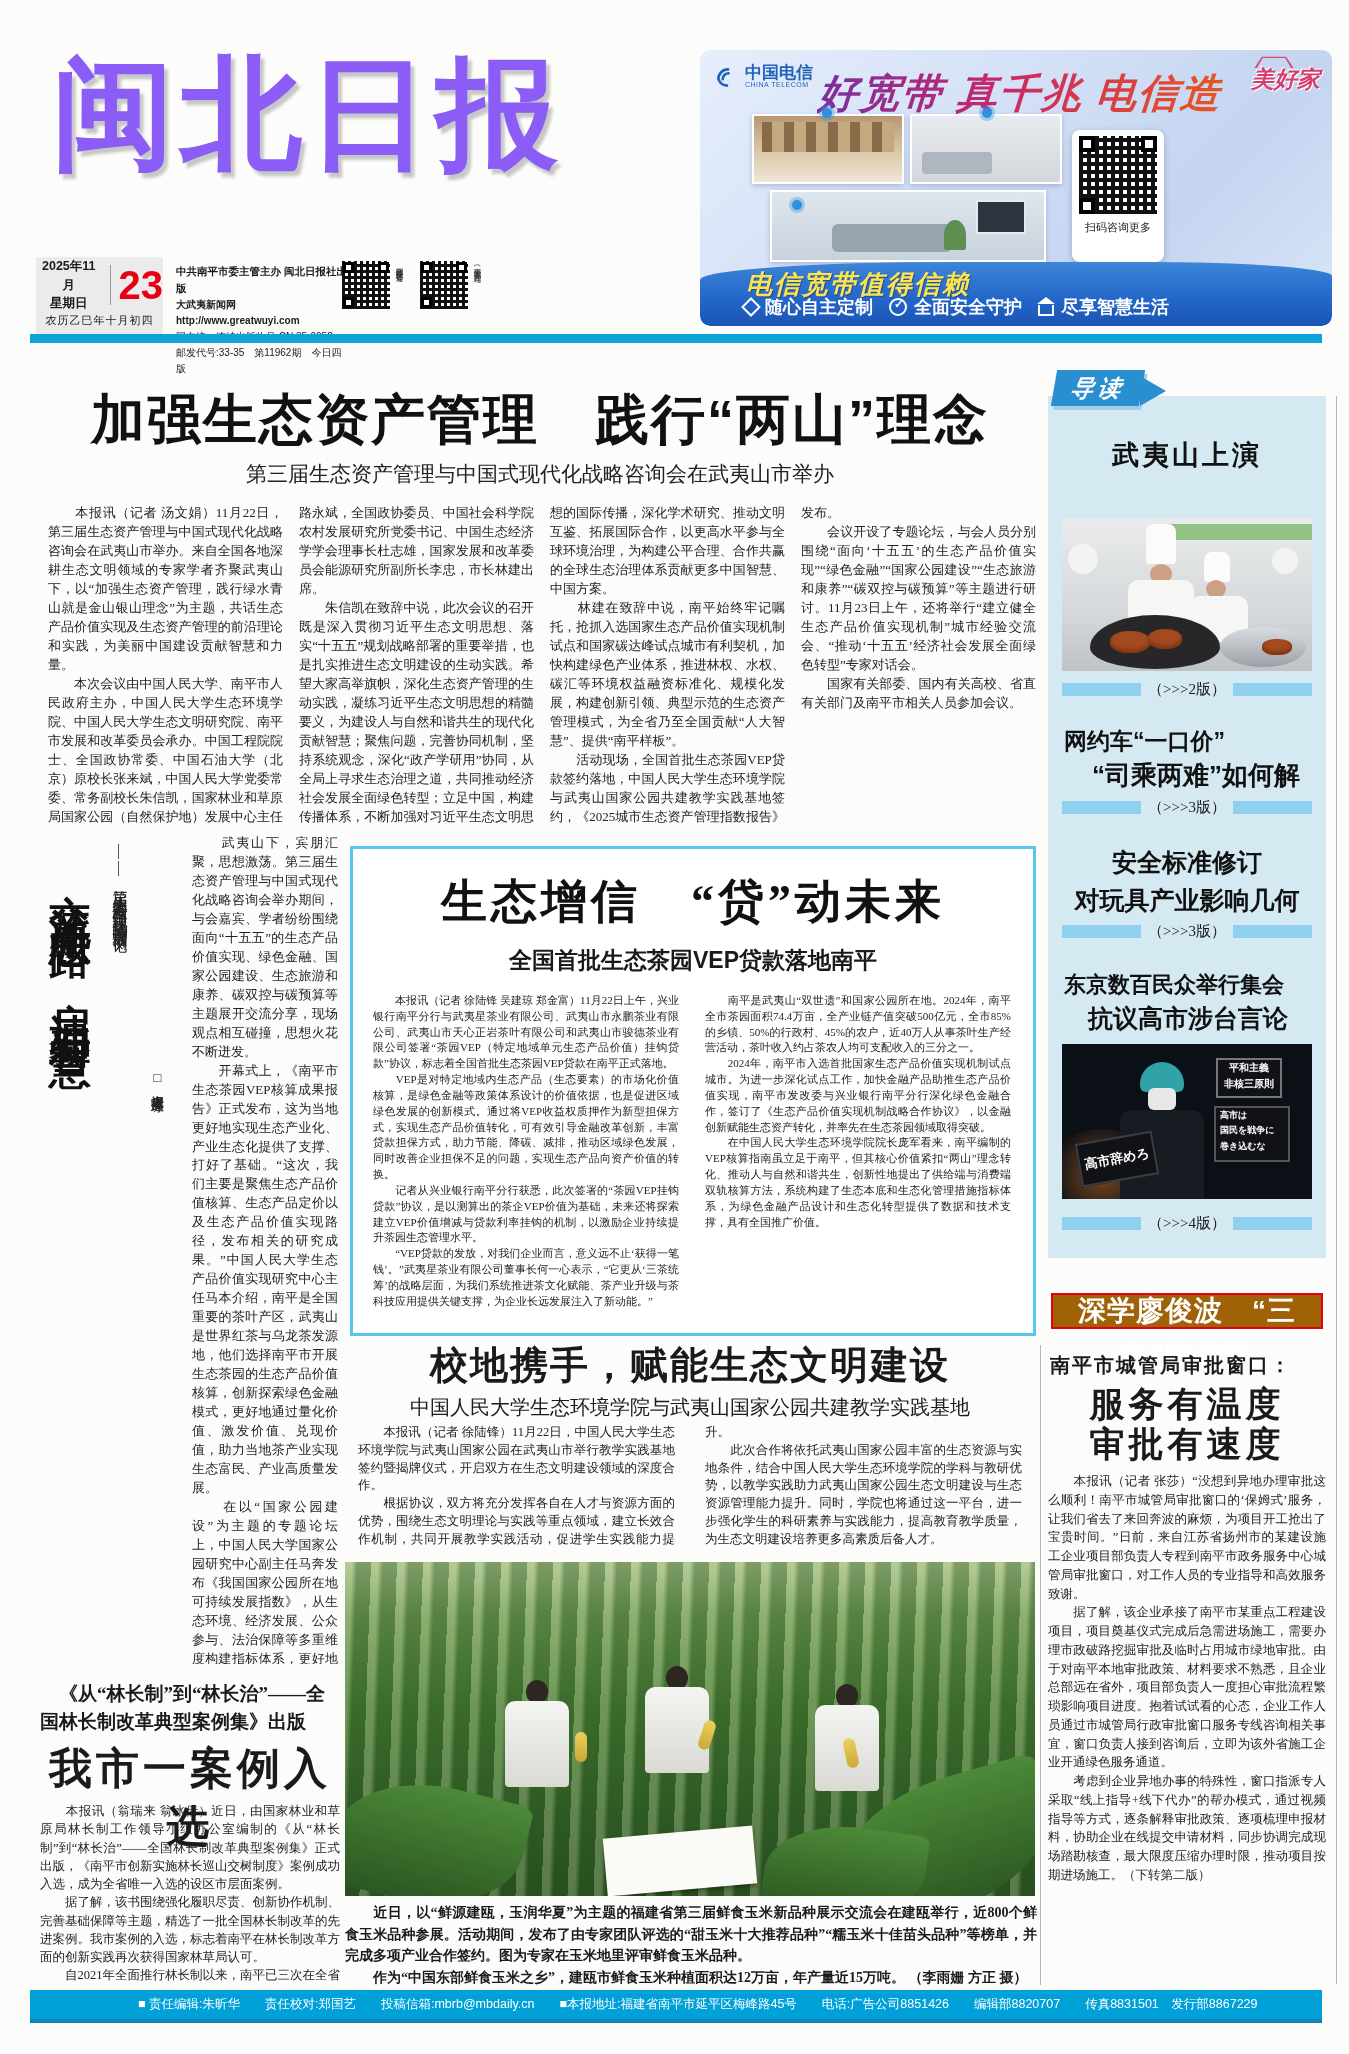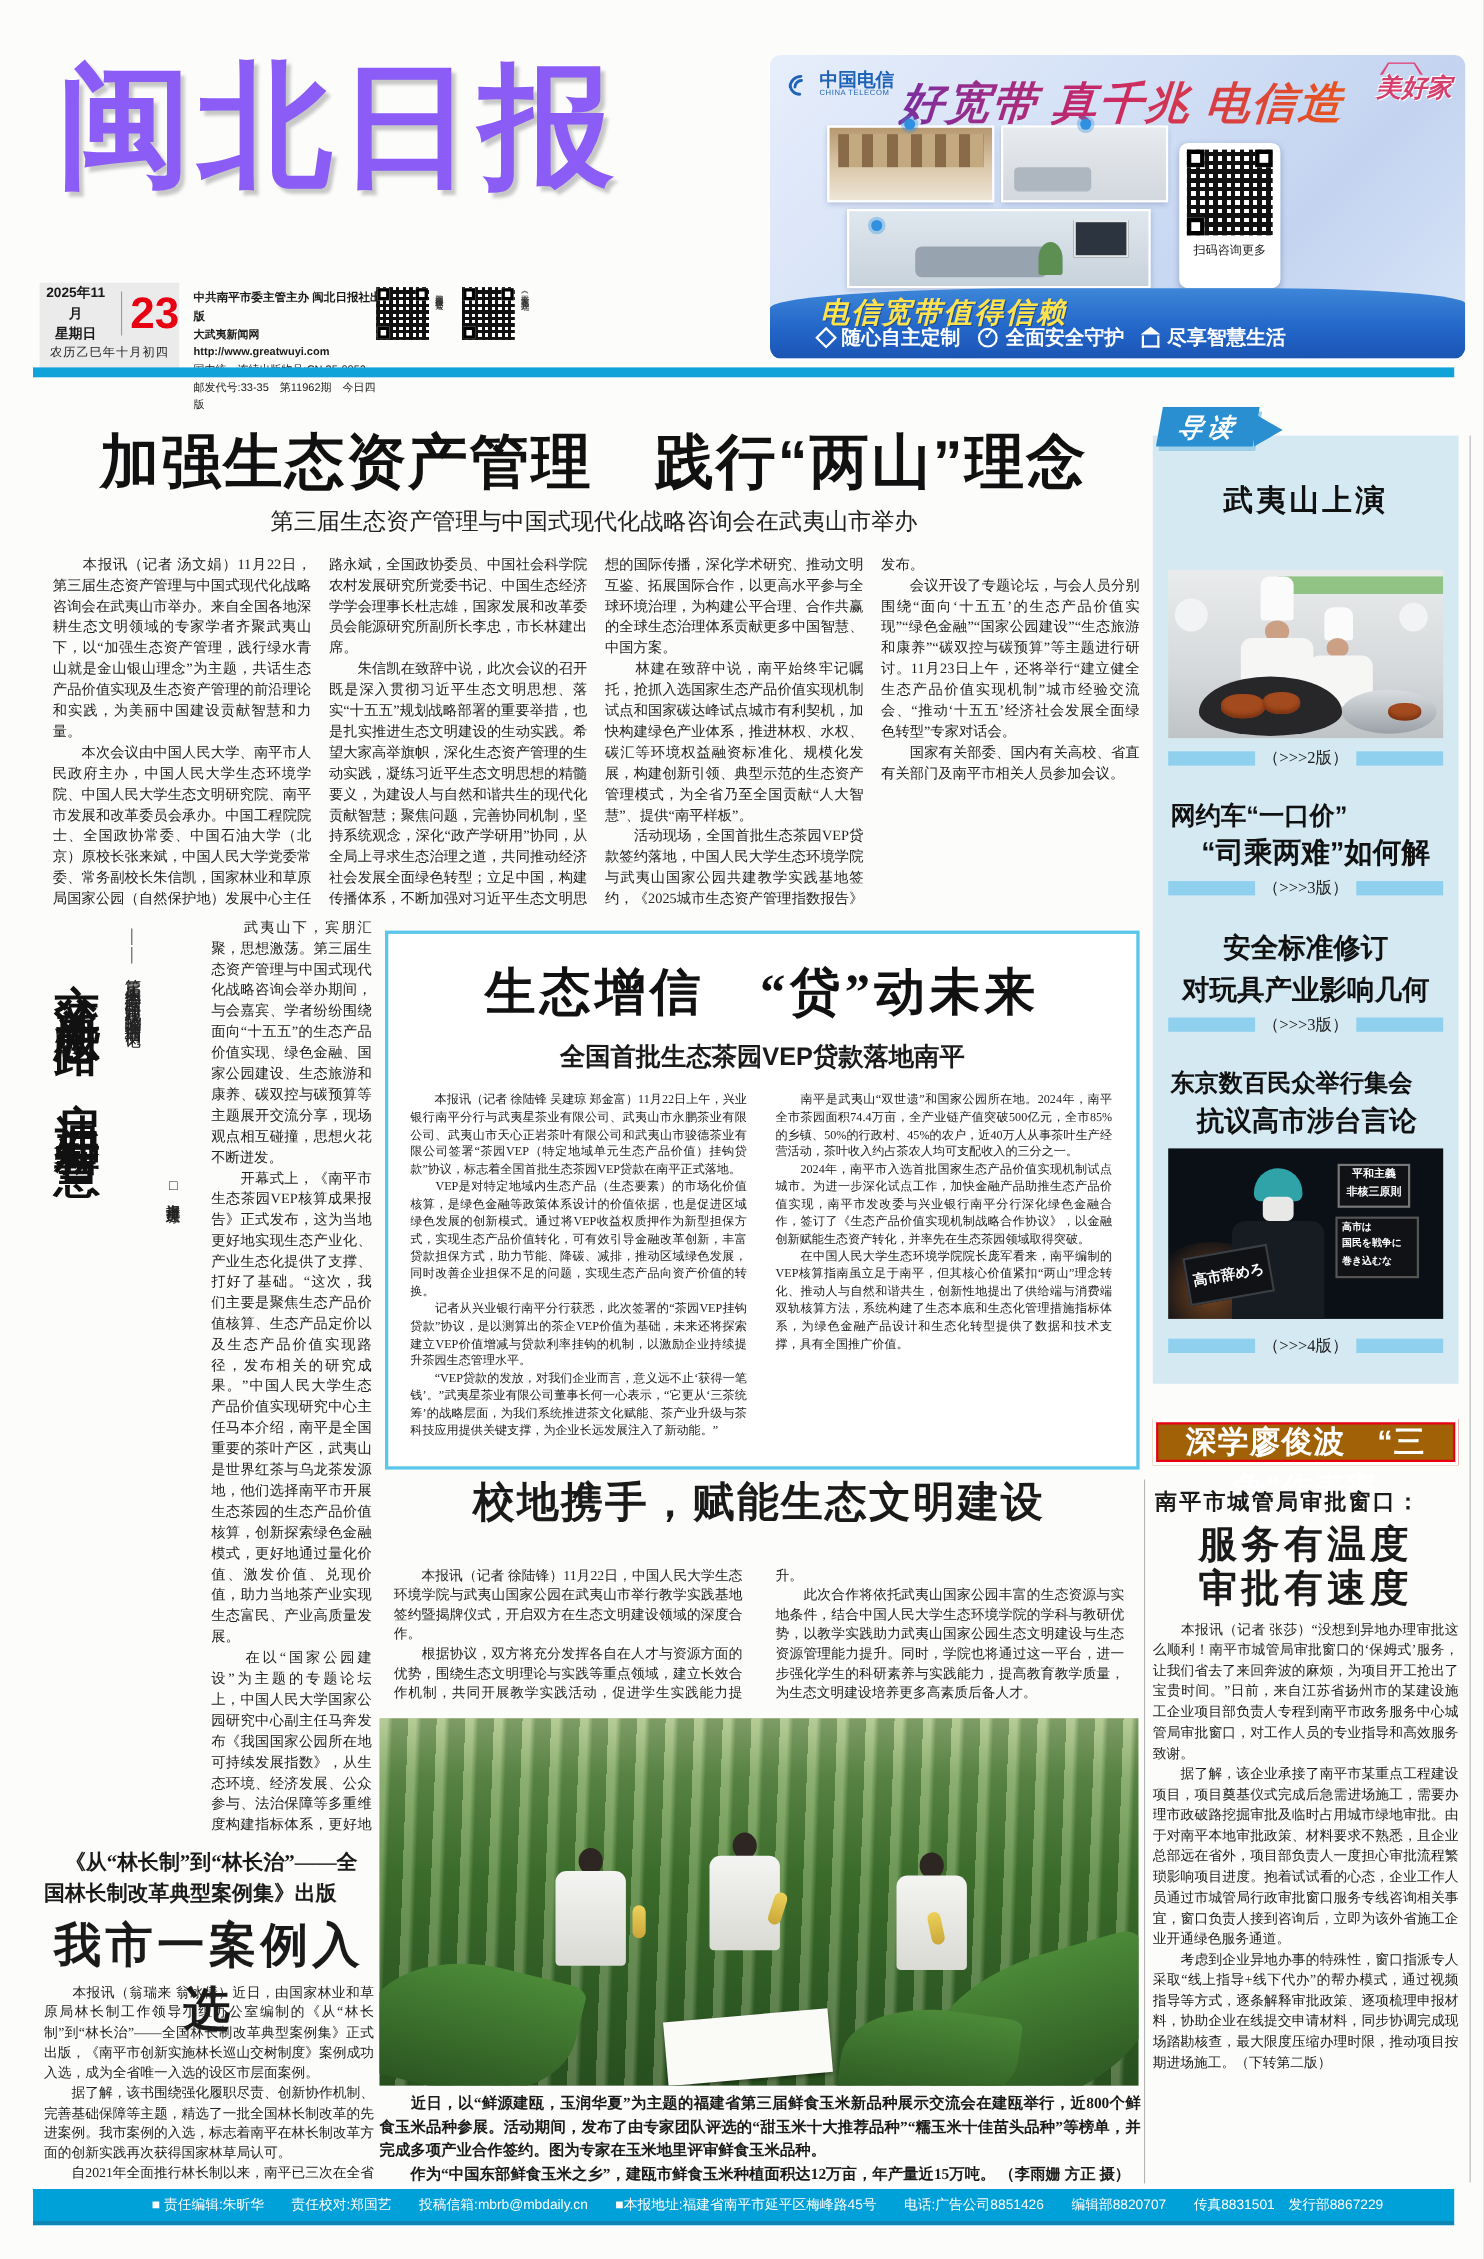--- a/index.html
+++ b/index.html
@@ -278,20 +278,21 @@
     <div class="vepb body-text">　　本报讯（记者 徐陆锋 吴建琼 郑金富）11月22日上午，兴业银行南平分行与武夷星茶业有限公司、武夷山市永鹏茶业有限公司、武夷山市天心正岩茶叶有限公司和武夷山市骏德茶业有限公司签署“茶园VEP（特定地域单元生态产品价值）挂钩贷款”协议，标志着全国首批生态茶园VEP贷款在南平正式落地。
 　　VEP是对特定地域内生态产品（生态要素）的市场化价值核算，是绿色金融等政策体系设计的价值依据，也是促进区域绿色发展的创新模式。通过将VEP收益权质押作为新型担保方式，实现生态产品价值转化，可有效引导金融改革创新，丰富贷款担保方式，助力节能、降碳、减排，推动区域绿色发展，同时改善企业担保不足的问题，实现生态产品向资产价值的转换。
 　　记者从兴业银行南平分行获悉，此次签署的“茶园VEP挂钩贷款”协议，是以测算出的茶企VEP价值为基础，未来还将探索建立VEP价值增减与贷款利率挂钩的机制，以激励企业持续提升茶园生态管理水平。
 　　“VEP贷款的发放，对我们企业而言，意义远不止‘获得一笔钱’。”武夷星茶业有限公司董事长何一心表示，“它更从‘三茶统筹’的战略层面，为我们系统推进茶文化赋能、茶产业升级与茶科技应用提供关键支撑，为企业长远发展注入了新动能。”
 　　南平是武夷山“双世遗”和国家公园所在地。2024年，南平全市茶园面积74.4万亩，全产业链产值突破500亿元，全市85%的乡镇、50%的行政村、45%的农户，近40万人从事茶叶生产经营活动，茶叶收入约占茶农人均可支配收入的三分之一。
 　　2024年，南平市入选首批国家生态产品价值实现机制试点城市。为进一步深化试点工作，加快金融产品助推生态产品价值实现，南平市发改委与兴业银行南平分行深化绿色金融合作，签订了《生态产品价值实现机制战略合作协议》，以金融创新赋能生态资产转化，并率先在生态茶园领域取得突破。
 　　在中国人民大学生态环境学院院长庞军看来，南平编制的VEP核算指南虽立足于南平，但其核心价值紧扣“两山”理念转化、推动人与自然和谐共生，创新性地提出了供给端与消费端双轨核算方法，系统构建了生态本底和生态化管理措施指标体系，为绿色金融产品设计和生态化转型提供了数据和技术支撑，具有全国推广价值。</div>
   </div>
 
   <div class="abs camph hei">校地携手，赋能生态文明建设</div>
+  <div class="abs camps hei">中国人民大学生态环境学院与武夷山国家公园共建教学实践基地</div>
   <div class="abs campb body-text">　　本报讯（记者 徐陆锋）11月22日，中国人民大学生态环境学院与武夷山国家公园在武夷山市举行教学实践基地签约暨揭牌仪式，开启双方在生态文明建设领域的深度合作。
 　　根据协议，双方将充分发挥各自在人才与资源方面的优势，围绕生态文明理论与实践等重点领域，建立长效合作机制，共同开展教学实践活动，促进学生实践能力提升。
 　　此次合作将依托武夷山国家公园丰富的生态资源与实地条件，结合中国人民大学生态环境学院的学科与教研优势，以教学实践助力武夷山国家公园生态文明建设与生态资源管理能力提升。同时，学院也将通过这一平台，进一步强化学生的科研素养与实践能力，提高教育教学质量，为生态文明建设培养更多高素质后备人才。</div>
 
   <div class="abs corn">
     <div class="streaks"></div>
     <div class="person" style="left:160px;top:118px">
         <div class="head"></div>
         <div class="coat"></div>
       </div>

